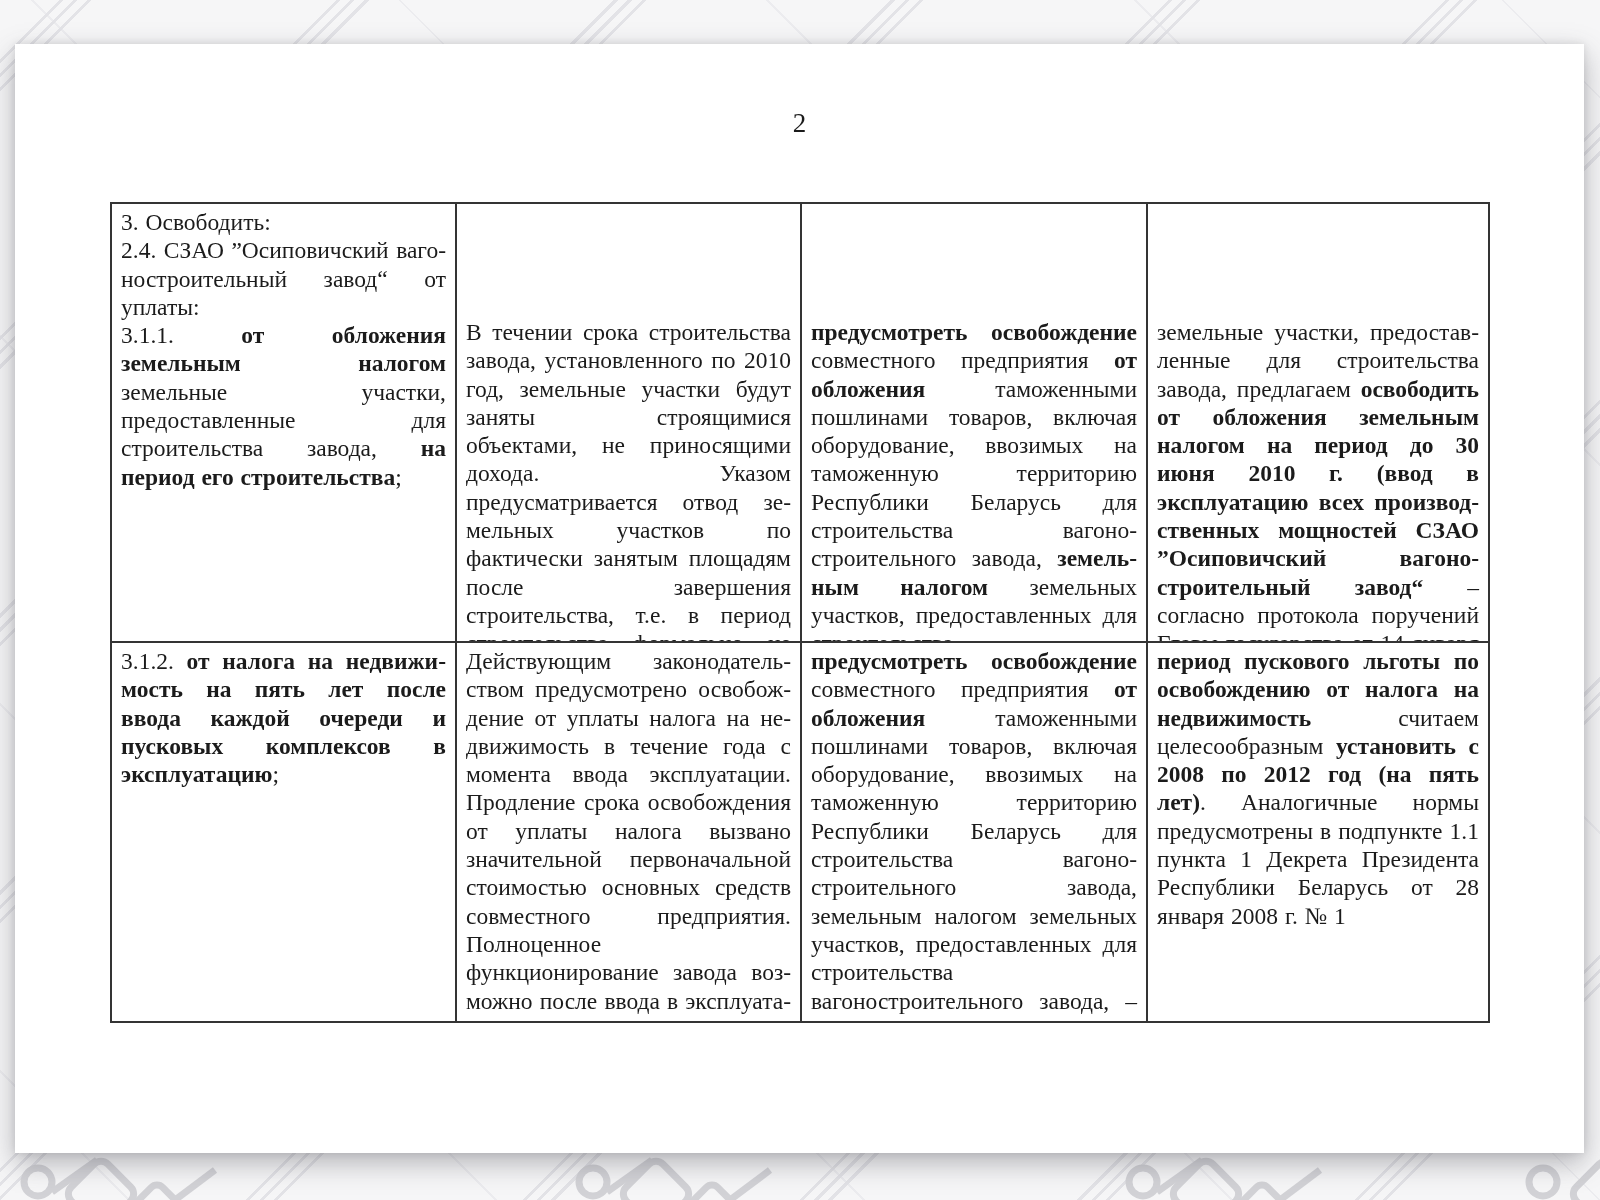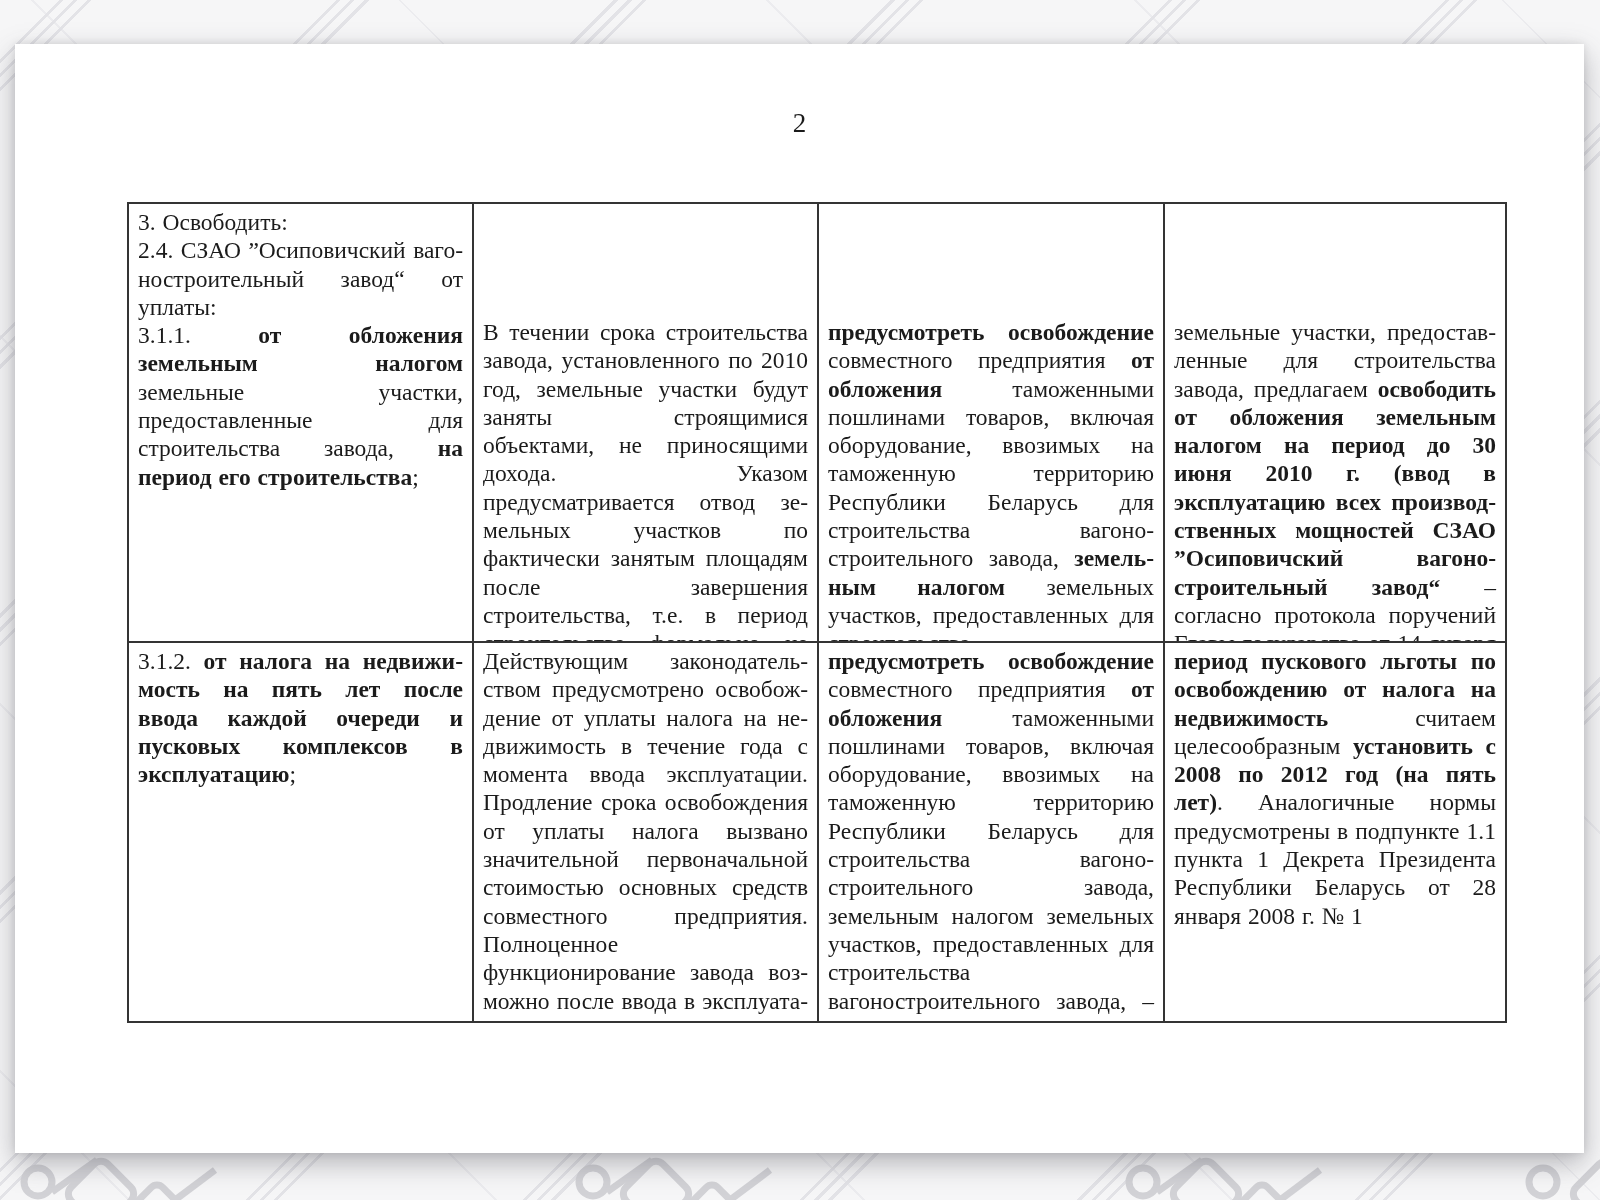--- a/index.html
+++ b/index.html
@@ -27,21 +27,21 @@
   .sheet{
     position:absolute;left:15px;top:44px;width:1569px;height:1109px;
     background:#ffffff;
     box-shadow:0 10px 26px rgba(70,70,82,.38), 0 0 8px rgba(0,0,0,.10);
   }
   .pagenum{
     position:absolute;left:0;top:64px;width:100%;
     text-align:center;font-size:27px;color:#1b1b1b;
   }
   table.doc{
-    position:absolute;left:112px;top:158px;width:1378px;
+    position:absolute;left:95px;top:158px;width:1378px;
     border-collapse:collapse;table-layout:fixed;
   }
   table.doc td{
     border:2px solid #343434;vertical-align:top;padding:0;
   }
   .cell-inner{
     box-sizing:border-box;overflow:hidden;
     padding:4px 9px 0 9px;
     color:#1b1b1b;
   }

